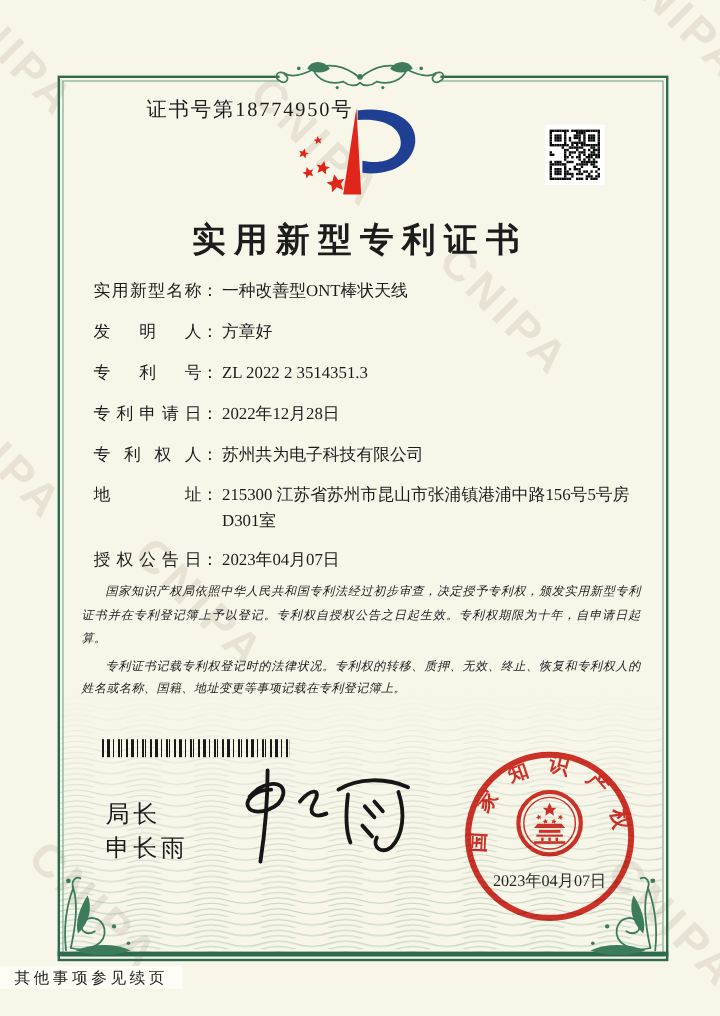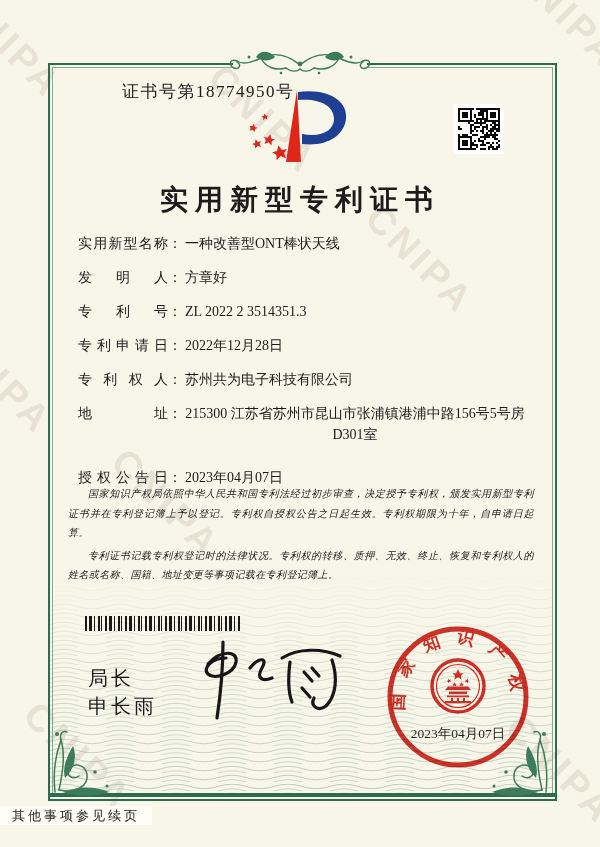--- a/index.html
+++ b/index.html
@@ -21,24 +21,24 @@
   .logo{position:absolute;left:238px;top:86px;}
   .qr{position:absolute;left:454px;top:104px;background:#fff;padding:4px;line-height:0;}
   .qr-grid{display:grid;grid-template-columns:repeat(21,2px);}
   .qr-grid i{width:2px;height:2px;display:block;}
   .qr-grid i.d{background:#0a0a0a;}
   .title{position:absolute;left:0;top:181px;width:100%;text-align:center;
          font-size:28px;font-weight:700;letter-spacing:7px;}
   
   .fields{position:absolute;left:78px;top:233px;width:455px;font-size:14px;line-height:21px;}
   .row{margin-bottom:13px;white-space:nowrap;}
-  .row.address{margin-bottom:22px;}
+  .row.address{margin-bottom:12px;}
   .lbl{display:inline-block;width:90px;text-align:justify;text-align-last:justify;vertical-align:top;}
   .col{display:inline-block;width:10px;vertical-align:top;}
-  .val{display:inline-block;padding-left:7px;vertical-align:top;white-space:normal;text-align:center;}
+  .val{display:inline-block;padding-left:7px;vertical-align:top;white-space:normal;}
   .val.wide{width:340px;}
   .grant-row{display:flex;}
   .grant-left{width:227px;}
   
   .body-text{position:absolute;left:68px;top:484px;width:466px;font-size:10px;
              line-height:19.5px;letter-spacing:0.4px;text-align:justify;font-style:italic;}
   .body-text p{margin:0 0 3px 0;text-indent:2em;}
   
   .waves{position:absolute;left:50px;top:575px;}
   .barcode{position:absolute;left:85px;top:616px;width:156px;height:15px;

